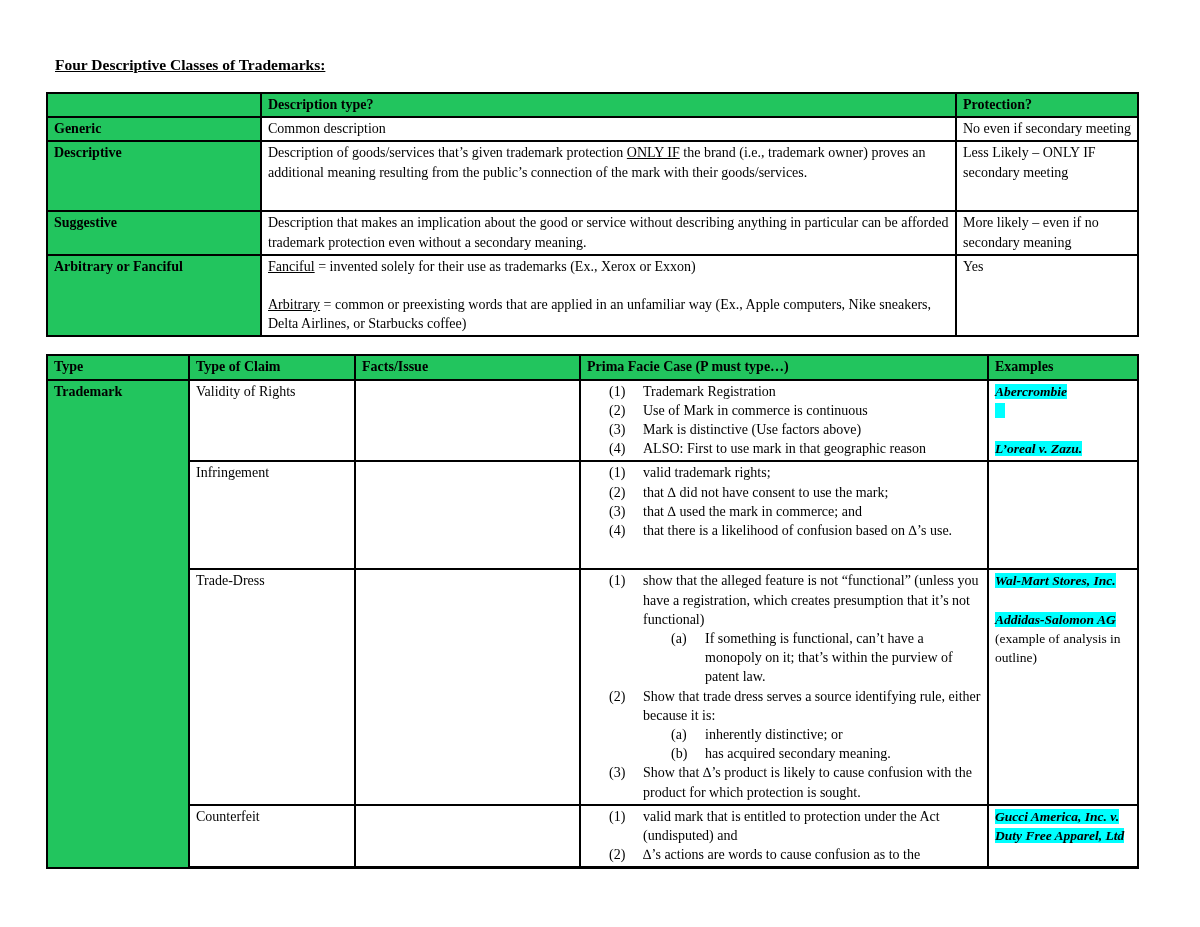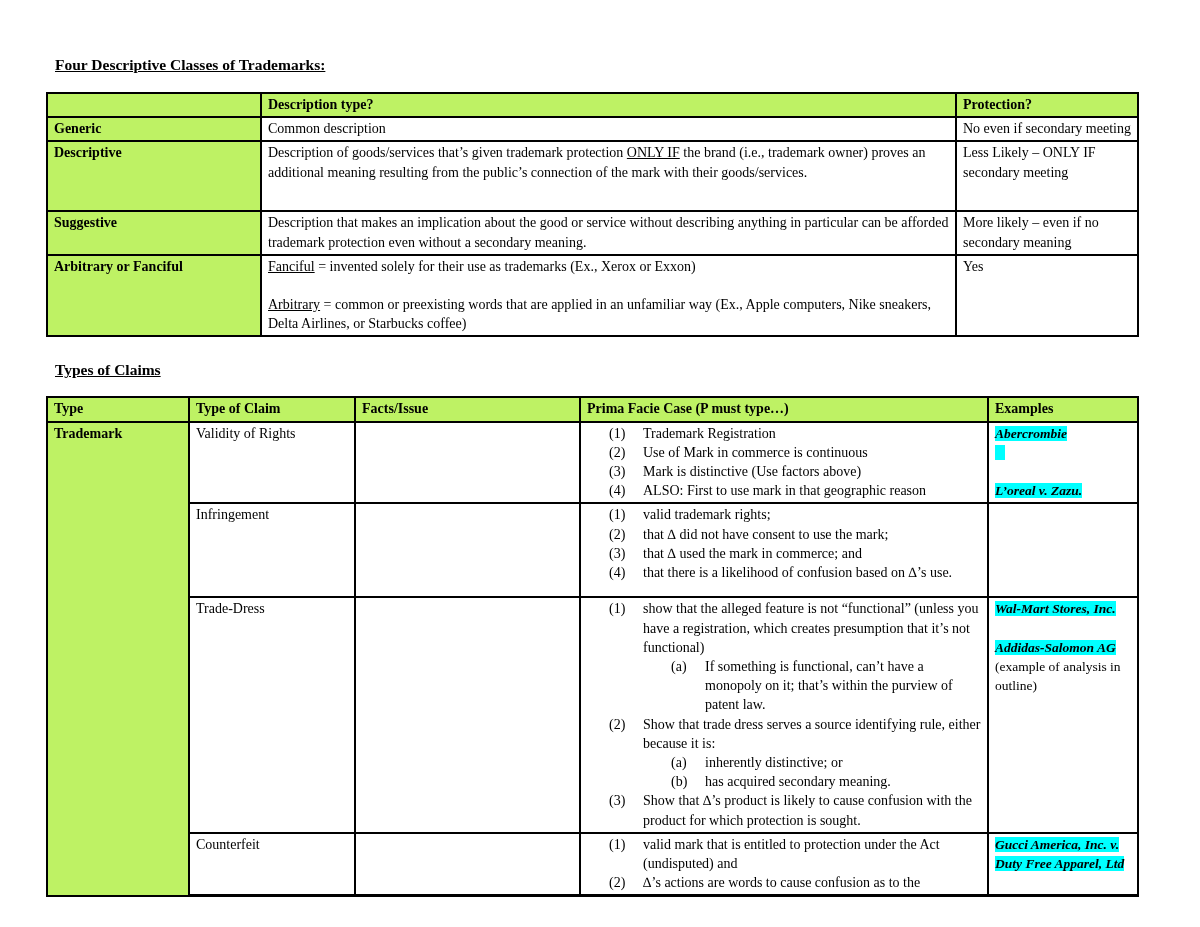--- a/index.html
+++ b/index.html
@@ -20,21 +20,21 @@
 
   table { border-collapse: collapse; table-layout: fixed; }
   td {
     border: 2px solid #000;
     vertical-align: top;
     padding: 1px 6px 2px 6px;
     font-size: 14px;
     line-height: 19.2px;
     overflow: hidden;
   }
-  .shade { background: #bef264; }
+  .shade { background: #22c55e; }
   .b { font-weight: bold; }
   .u { text-decoration: underline; }
   .hl { background: #00ffff; }
 
   
   .t1 { width: 1091px; margin-top: 18px; }
   .t1 .c1 { width: 214px; }
   .t1 .c2 { width: 695px; }
   .t1 .c3 { width: 182px; }
   .t1 tr.hdr td   { height: 20px; }
@@ -45,21 +45,21 @@
 
   
   .t2 { width: 1091px; margin-top: 17px; }
   .t2 .c1 { width: 142px; }
   .t2 .c2 { width: 166px; }
   .t2 .c3 { width: 225px; }
   .t2 .c4 { width: 408px; }
   .t2 .c5 { width: 150px; }
   .t2 tr.hdr td  { height: 18px; }
   .t2 tr.r-val td { height: 75px; }
-  .t2 tr.r-inf td { height: 94px; }
+  .t2 tr.r-inf td { height: 108px; }
   .t2 tr.r-td  td { height: 229px; }
   .t2 tr.r-cf  td { height: 61px; border-bottom: 3px solid #000; }
 
   
   .li  { display: flex; }
   .li .num { flex: 0 0 34px; margin-left: 22px; }
   .li.l2 .num { margin-left: 84px; }
   .li .txt { flex: 1; }
 
   
@@ -106,21 +106,20 @@
         <td>
           <div><span class="u">Fanciful</span><span> = invented solely for their use as trademarks (Ex., Xerox or Exxon)</span></div>
           <div class="blank-line"></div>
           <div><span class="u">Arbitrary</span><span> = common or preexisting words that are applied in an unfamiliar way (Ex., Apple computers, Nike sneakers, Delta Airlines, or Starbucks coffee)</span></div>
         </td>
         <td>Yes</td>
       </tr>
     </tbody>
   </table>
 
-  <div class="doc-heading second">Types of Claims</div>
 
   <table class="t2">
     <colgroup>
         <col class="c1">
         <col class="c2">
         <col class="c3">
         <col class="c4">
         <col class="c5">
       </colgroup>
     <tbody>

